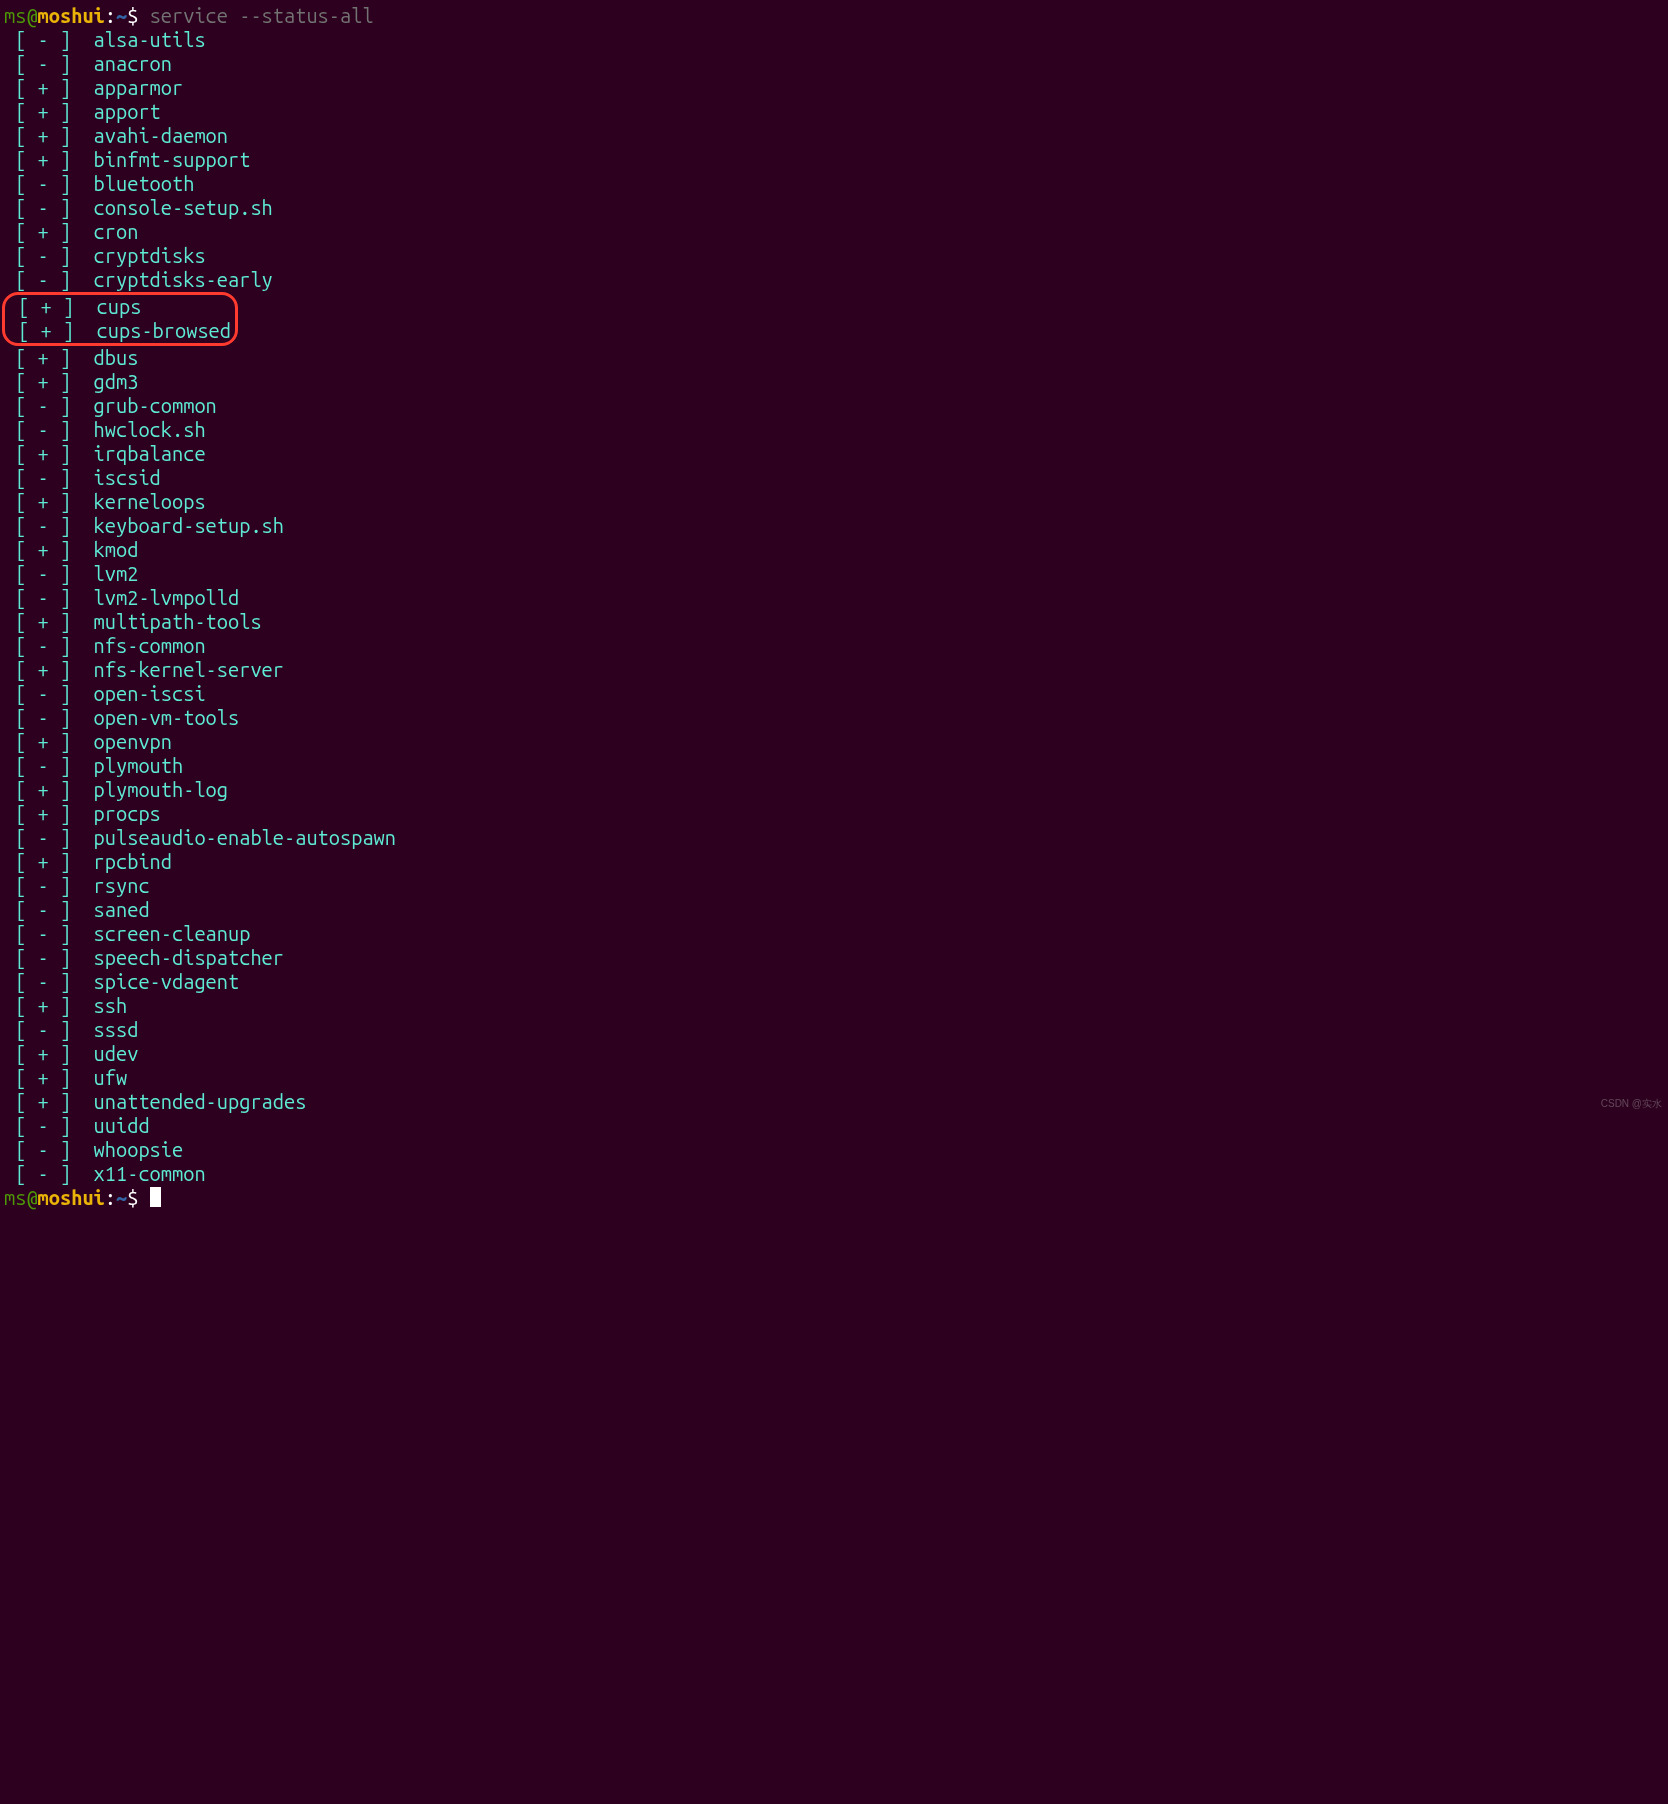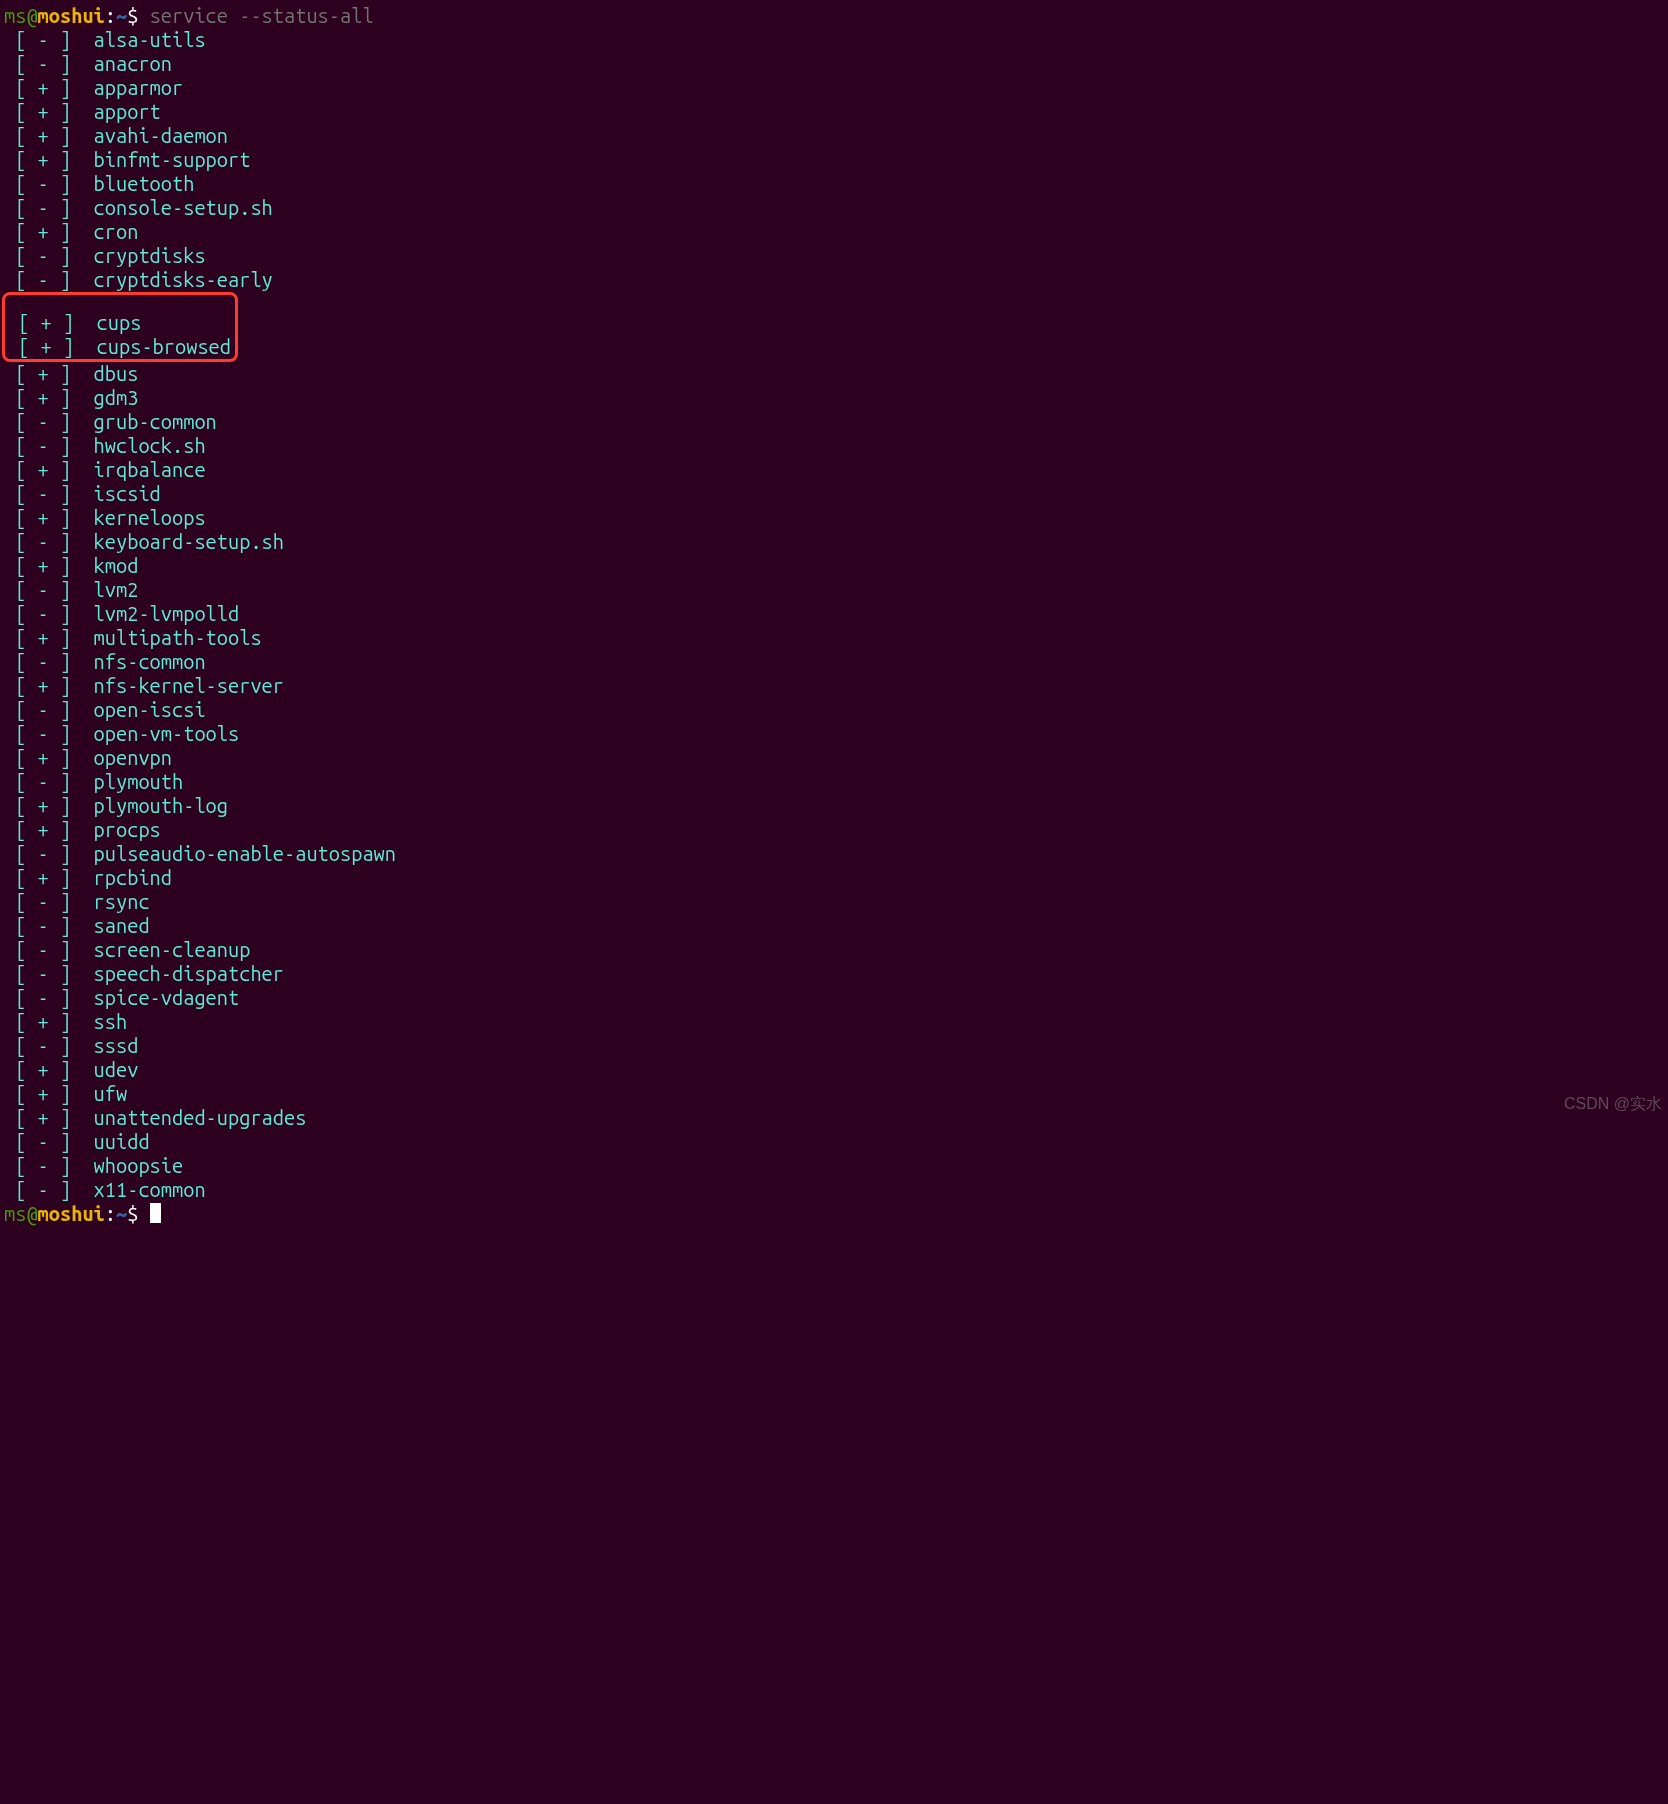--- a/index.html
+++ b/index.html
@@ -18,39 +18,39 @@
   }
   .prompt-user { color: #4e9a06; font-weight: normal; }
   .prompt-host { color: #eab308; font-weight: bold; }
   .prompt-colon { color: #ffffff; }
   .prompt-path { color: #3465a4; font-weight: bold; }
   .prompt-dollar { color: #ffffff; }
   .cmd { color: #737373; }
   .service-line { color: #5eead4; }
   .highlight-box {
     border: 3px solid #ff3b30;
-    border-radius: 8px;
+    border-radius: 16px;
     display: inline-block;
     margin-left: -2px;
-    padding: 16px 4px 0 2px;
+    padding: 0 4px 0 2px;
   }
   .cursor {
     display: inline-block;
     width: 11px;
     height: 20px;
     background: #ffffff;
     vertical-align: text-bottom;
     margin-bottom: 2px;
   }
   .watermark {
     position: fixed;
     right: 6px;
     bottom: 688px;
     color: rgba(200,200,200,0.35);
-    font-size: 16px;
+    font-size: 10px;
     font-family: sans-serif;
   }
 </style>
 </head>
 <body>
 
 <div class="terminal" id="terminal"><div><span><span class="prompt-user">ms</span><span class="prompt-user">@</span><span class="prompt-host">moshui</span><span class="prompt-colon">:</span><span class="prompt-path">~</span><span class="prompt-dollar">$</span></span> <span class="cmd">service --status-all</span></div><div class="service-line"><span> [ - ]  </span><span>alsa-utils</span></div><div class="service-line"><span> [ - ]  </span><span>anacron</span></div><div class="service-line"><span> [ + ]  </span><span>apparmor</span></div><div class="service-line"><span> [ + ]  </span><span>apport</span></div><div class="service-line"><span> [ + ]  </span><span>avahi-daemon</span></div><div class="service-line"><span> [ + ]  </span><span>binfmt-support</span></div><div class="service-line"><span> [ - ]  </span><span>bluetooth</span></div><div class="service-line"><span> [ - ]  </span><span>console-setup.sh</span></div><div class="service-line"><span> [ + ]  </span><span>cron</span></div><div class="service-line"><span> [ - ]  </span><span>cryptdisks</span></div><div class="service-line"><span> [ - ]  </span><span>cryptdisks-early</span></div><div><div class="highlight-box"><div class="service-line"><span> [ + ]  </span><span>cups</span></div><div class="service-line"><span> [ + ]  </span><span>cups-browsed</span></div></div></div><div class="service-line"><span> [ + ]  </span><span>dbus</span></div><div class="service-line"><span> [ + ]  </span><span>gdm3</span></div><div class="service-line"><span> [ - ]  </span><span>grub-common</span></div><div class="service-line"><span> [ - ]  </span><span>hwclock.sh</span></div><div class="service-line"><span> [ + ]  </span><span>irqbalance</span></div><div class="service-line"><span> [ - ]  </span><span>iscsid</span></div><div class="service-line"><span> [ + ]  </span><span>kerneloops</span></div><div class="service-line"><span> [ - ]  </span><span>keyboard-setup.sh</span></div><div class="service-line"><span> [ + ]  </span><span>kmod</span></div><div class="service-line"><span> [ - ]  </span><span>lvm2</span></div><div class="service-line"><span> [ - ]  </span><span>lvm2-lvmpolld</span></div><div class="service-line"><span> [ + ]  </span><span>multipath-tools</span></div><div class="service-line"><span> [ - ]  </span><span>nfs-common</span></div><div class="service-line"><span> [ + ]  </span><span>nfs-kernel-server</span></div><div class="service-line"><span> [ - ]  </span><span>open-iscsi</span></div><div class="service-line"><span> [ - ]  </span><span>open-vm-tools</span></div><div class="service-line"><span> [ + ]  </span><span>openvpn</span></div><div class="service-line"><span> [ - ]  </span><span>plymouth</span></div><div class="service-line"><span> [ + ]  </span><span>plymouth-log</span></div><div class="service-line"><span> [ + ]  </span><span>procps</span></div><div class="service-line"><span> [ - ]  </span><span>pulseaudio-enable-autospawn</span></div><div class="service-line"><span> [ + ]  </span><span>rpcbind</span></div><div class="service-line"><span> [ - ]  </span><span>rsync</span></div><div class="service-line"><span> [ - ]  </span><span>saned</span></div><div class="service-line"><span> [ - ]  </span><span>screen-cleanup</span></div><div class="service-line"><span> [ - ]  </span><span>speech-dispatcher</span></div><div class="service-line"><span> [ - ]  </span><span>spice-vdagent</span></div><div class="service-line"><span> [ + ]  </span><span>ssh</span></div><div class="service-line"><span> [ - ]  </span><span>sssd</span></div><div class="service-line"><span> [ + ]  </span><span>udev</span></div><div class="service-line"><span> [ + ]  </span><span>ufw</span></div><div class="service-line"><span> [ + ]  </span><span>unattended-upgrades</span></div><div class="service-line"><span> [ - ]  </span><span>uuidd</span></div><div class="service-line"><span> [ - ]  </span><span>whoopsie</span></div><div class="service-line"><span> [ - ]  </span><span>x11-common</span></div><div><span><span class="prompt-user">ms</span><span class="prompt-user">@</span><span class="prompt-host">moshui</span><span class="prompt-colon">:</span><span class="prompt-path">~</span><span class="prompt-dollar">$</span></span> <span class="cursor"></span></div></div>
 
 <div class="watermark">CSDN @实水</div>
 

